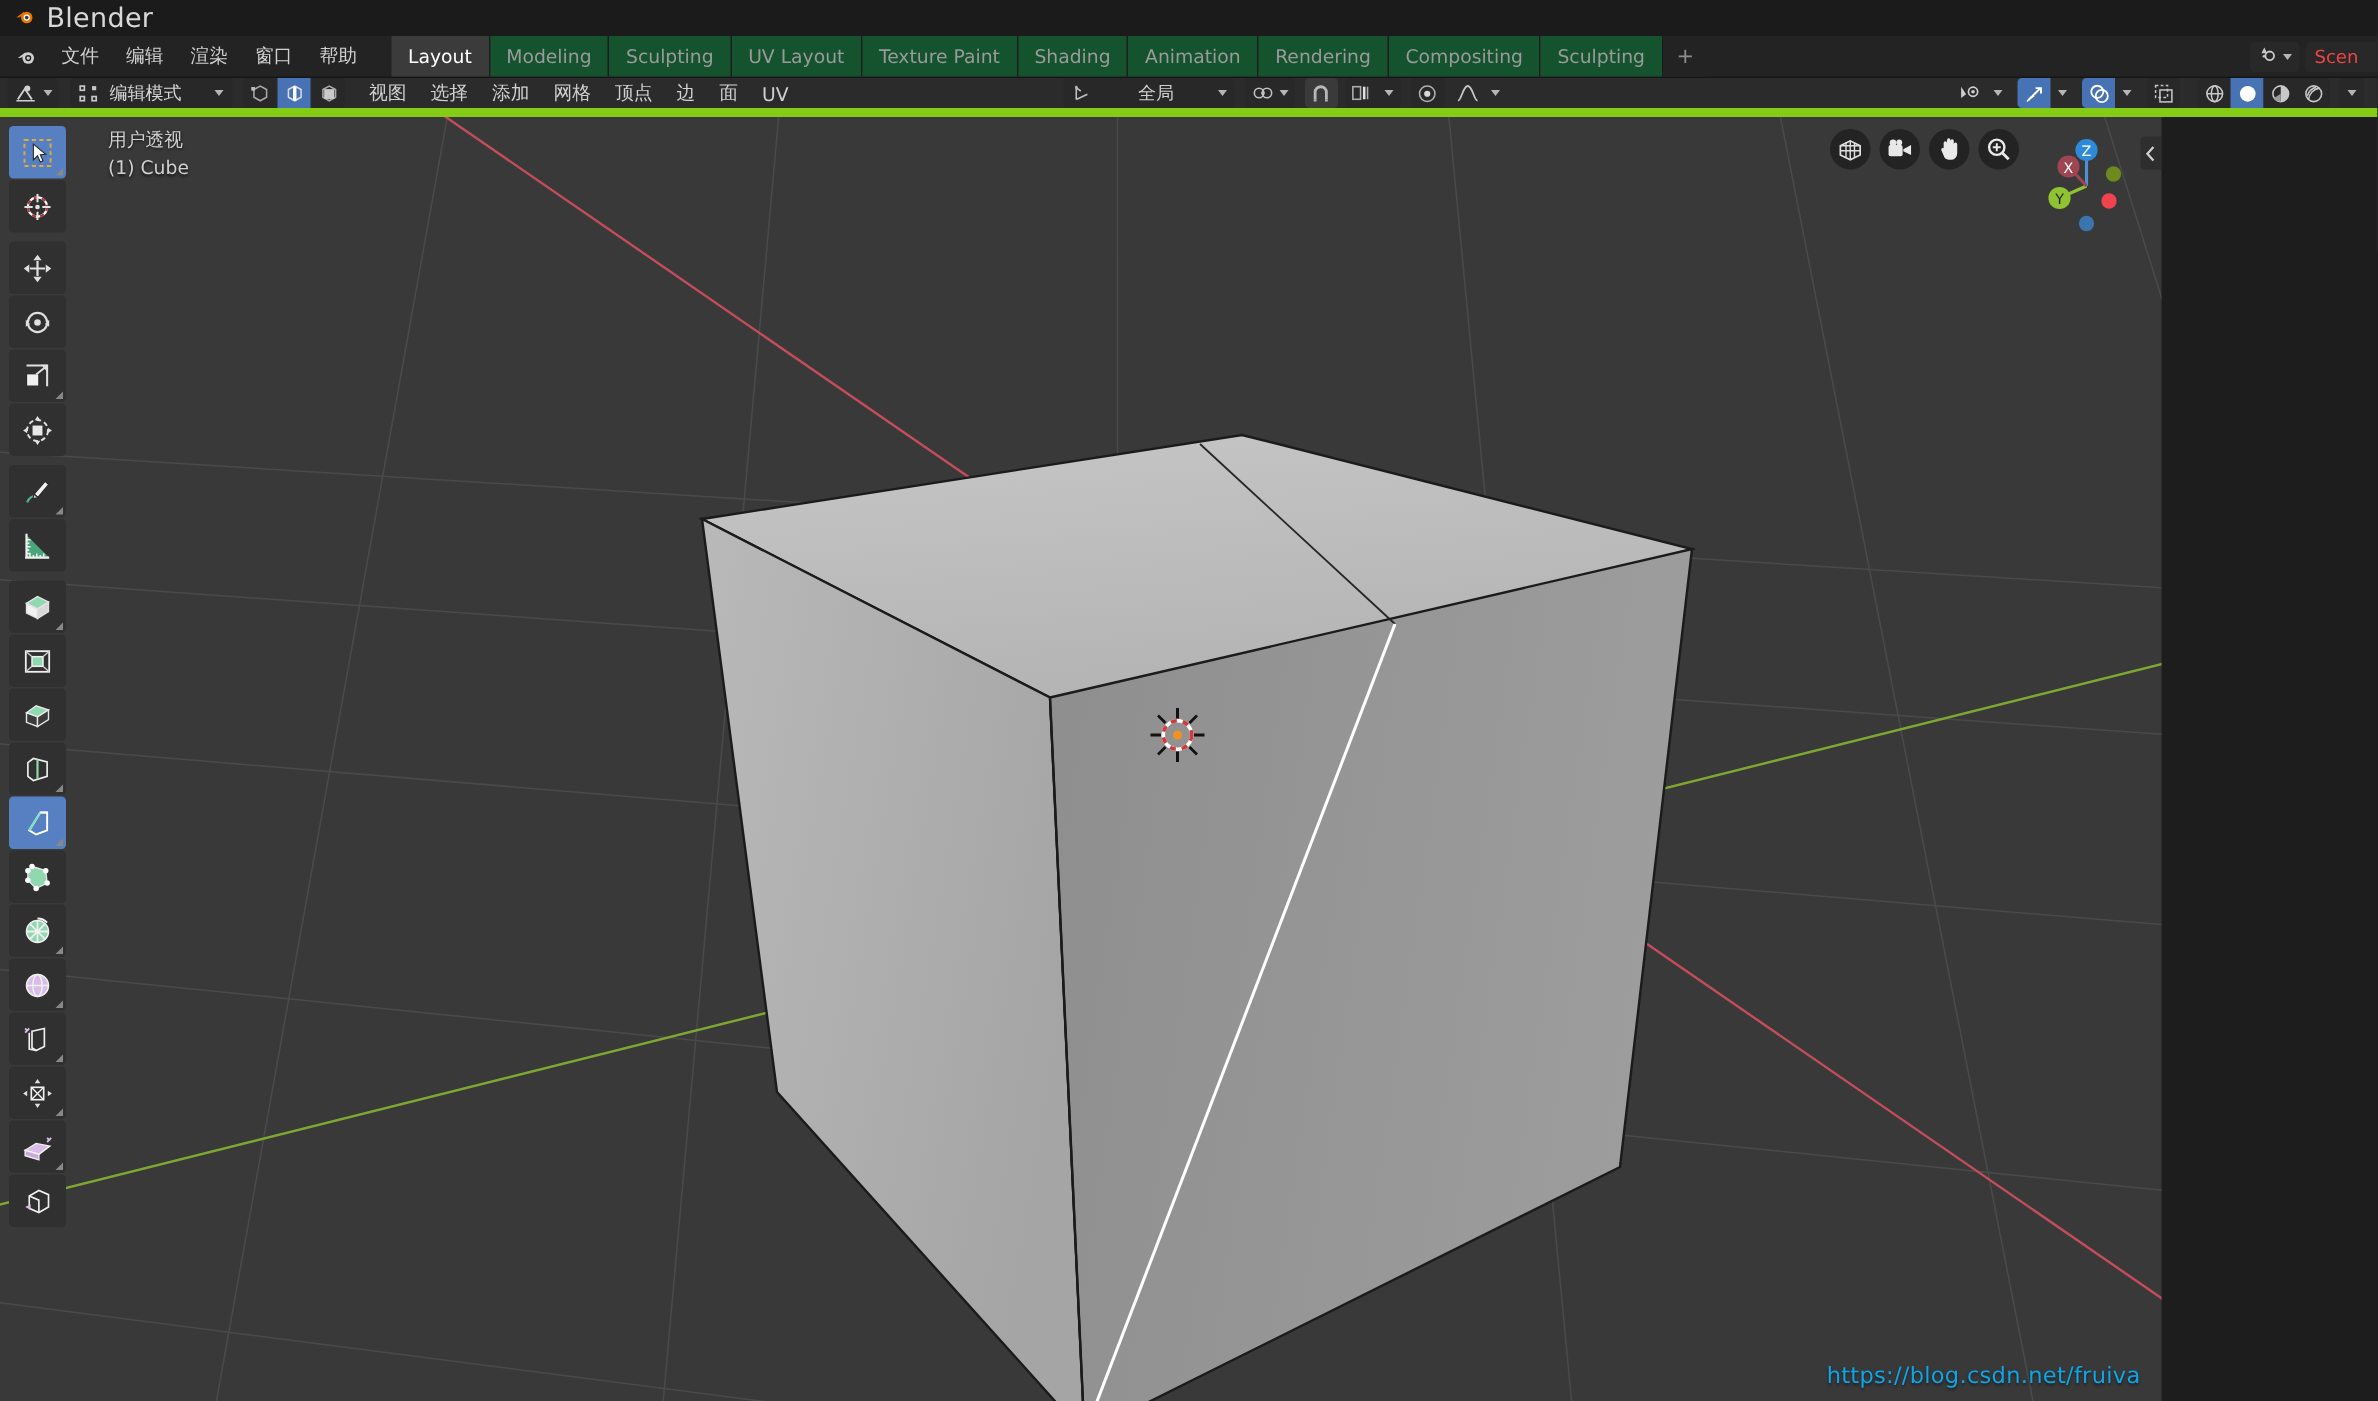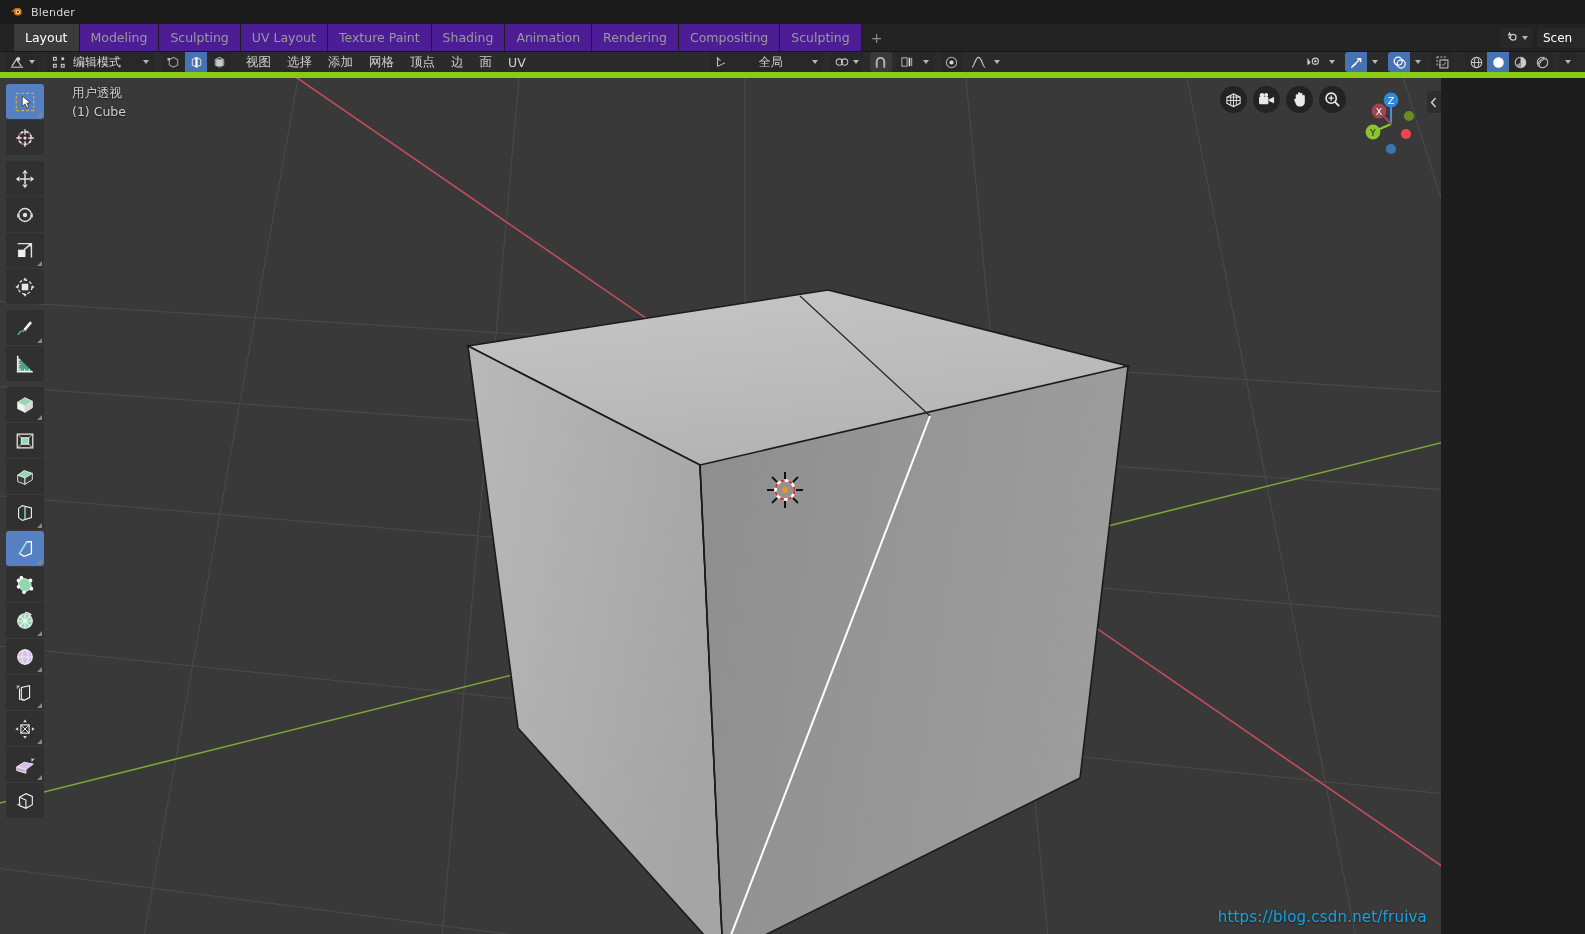--- a/index.html
+++ b/index.html
@@ -11,52 +11,52 @@
     -webkit-font-smoothing: antialiased;
   }
   .app { position: relative; width: 1585px; height: 934px; }
 
   
   .titlebar {
     position: absolute; left: 0; top: 0; width: 1585px; height: 24px;
     background: #1b1b1b; display: flex; align-items: center; gap: 7px;
     padding-left: 9px;
   }
-  .titlebar .tb-label { color: #d8d8d8; font-size: 11px; letter-spacing: .2px; }
+  .titlebar .tb-label { color: #d8d8d8; font-size: 18px; letter-spacing: .2px; }
 
   
   .topbar {
     position: absolute; left: 0; top: 24px; width: 1585px; height: 28px;
     background: #232323; display: flex; align-items: stretch;
     border-bottom: 1px solid #161616;
   }
   .topbar-left { display: flex; align-items: center; padding-left: 7px; gap: 0px; }
   .menu-item {
     color: #d0d0d0; font-size: 12.5px; padding: 3px 9px; border-radius: 3px;
     white-space: nowrap; line-height: 1;
   }
   .tabs { display: flex; align-items: flex-end; margin-left: 14px; }
   .wtab {
     color: #9a9a9a; font-size: 12.5px; padding: 6px 11px 6px 11px;
-    background: #4c1d95; border-right: 1px solid #1d1d1d;
+    background: #14532d; border-right: 1px solid #1d1d1d;
     height: 27px; display: flex; align-items: center; white-space: nowrap;
   }
   .wtab.active { background: #3b3b3b; color: #ffffff; }
   .wtab.plus { color: #8d8d8d; padding: 6px 9px; font-size: 14px; background: #232323; border-right: none; }
   .topbar-right {
     margin-left: auto; display: flex; align-items: center; gap: 0px; padding-right: 0px;
   }
   .scene-chip {
     display: flex; align-items: center; gap: 3px;
     background: #282828; border-radius: 3px; height: 20px; padding: 0 5px;
     margin-right: 4px;
   }
   .scene-field {
     display: flex; align-items: center; background: #282828; height: 20px;
-    border-radius: 3px 0 0 3px; padding: 0 6px; color: #ffffff; font-size: 12px;
+    border-radius: 3px 0 0 3px; padding: 0 6px; color: #ef4444; font-size: 12px;
     white-space: nowrap; overflow: hidden; width: 48px;
   }
 
   
   .toolheader {
     position: absolute; left: 0; top: 52px; width: 1585px; height: 26px;
     background: #2b2b2b; display: flex; align-items: center; padding: 0 5px;
     border-bottom: 6px solid #84cc16;
   }
   .hbtn {
@@ -152,20 +152,35 @@
         <path d="M2 9.2 L7.5 5.1 L7.5 6.6 L4.4 9.0 Z" fill="#ea7600"></path>
         <circle cx="9.4" cy="9.3" r="4.1" fill="#ea7600"></circle>
         <circle cx="9.4" cy="9.3" r="2.2" fill="#ffffff"></circle>
         <circle cx="9.4" cy="9.3" r="1.3" fill="#2b3a55"></circle>
       </svg>
     </span>
     <span class="tb-label">Blender</span>
   </div>
 
   <div class="topbar">
+    <div class="topbar-left">
+      <span style="display:flex;align-items:center;padding:0 7px 0 3px;">
+        <svg width="15" height="15" viewBox="0 0 16 16">
+          <path d="M2 9.2 L7.5 5.1 L7.5 6.6 L4.4 9.0 Z" fill="#d0d0d0"></path>
+          <circle cx="9.4" cy="9.3" r="4.1" fill="#d0d0d0"></circle>
+          <circle cx="9.4" cy="9.3" r="2.2" fill="#232323"></circle>
+          <circle cx="9.4" cy="9.3" r="1.2" fill="#d0d0d0"></circle>
+        </svg>
+      </span>
+      <div class="menu-item">文件</div>
+      <div class="menu-item">编辑</div>
+      <div class="menu-item">渲染</div>
+      <div class="menu-item">窗口</div>
+      <div class="menu-item">帮助</div>
+    </div>
 
     <div class="tabs">
       <div class="wtab active">Layout</div>
       <div class="wtab">Modeling</div>
       <div class="wtab">Sculpting</div>
       <div class="wtab">UV Layout</div>
       <div class="wtab">Texture Paint</div>
       <div class="wtab">Shading</div>
       <div class="wtab">Animation</div>
       <div class="wtab">Rendering</div>

